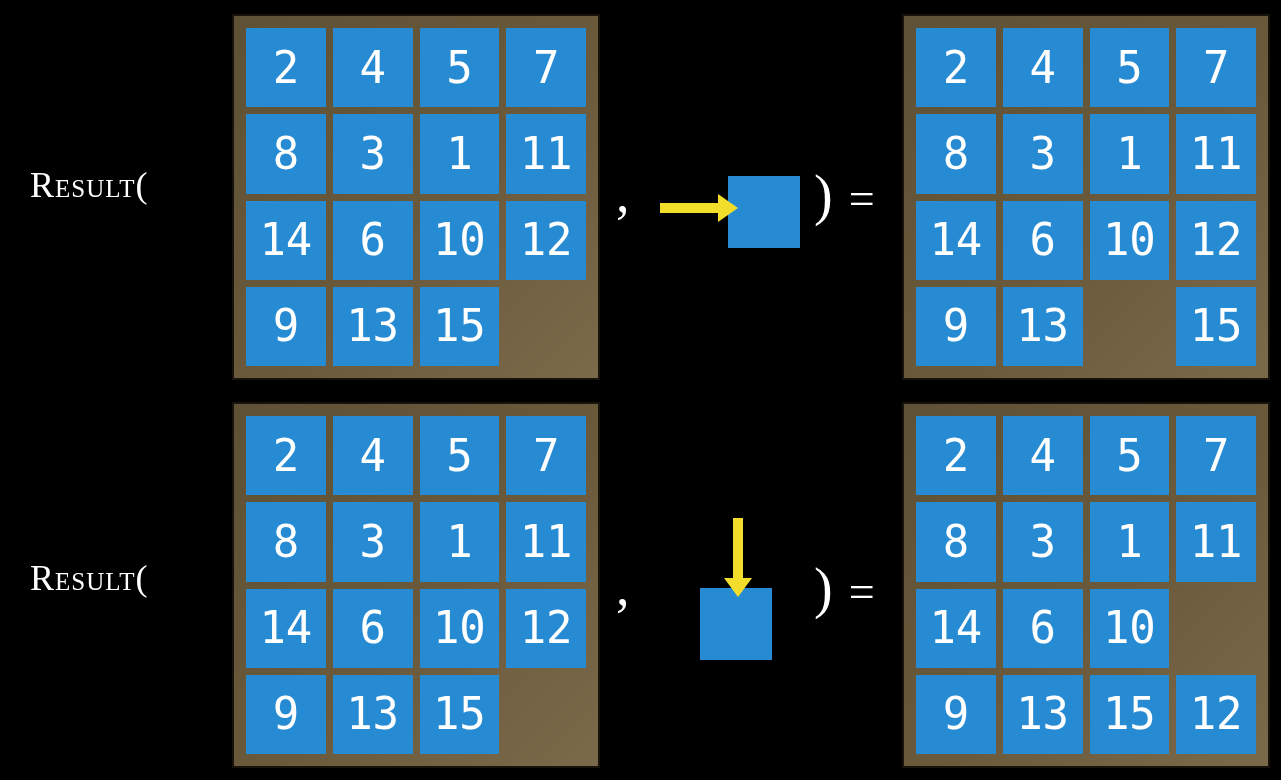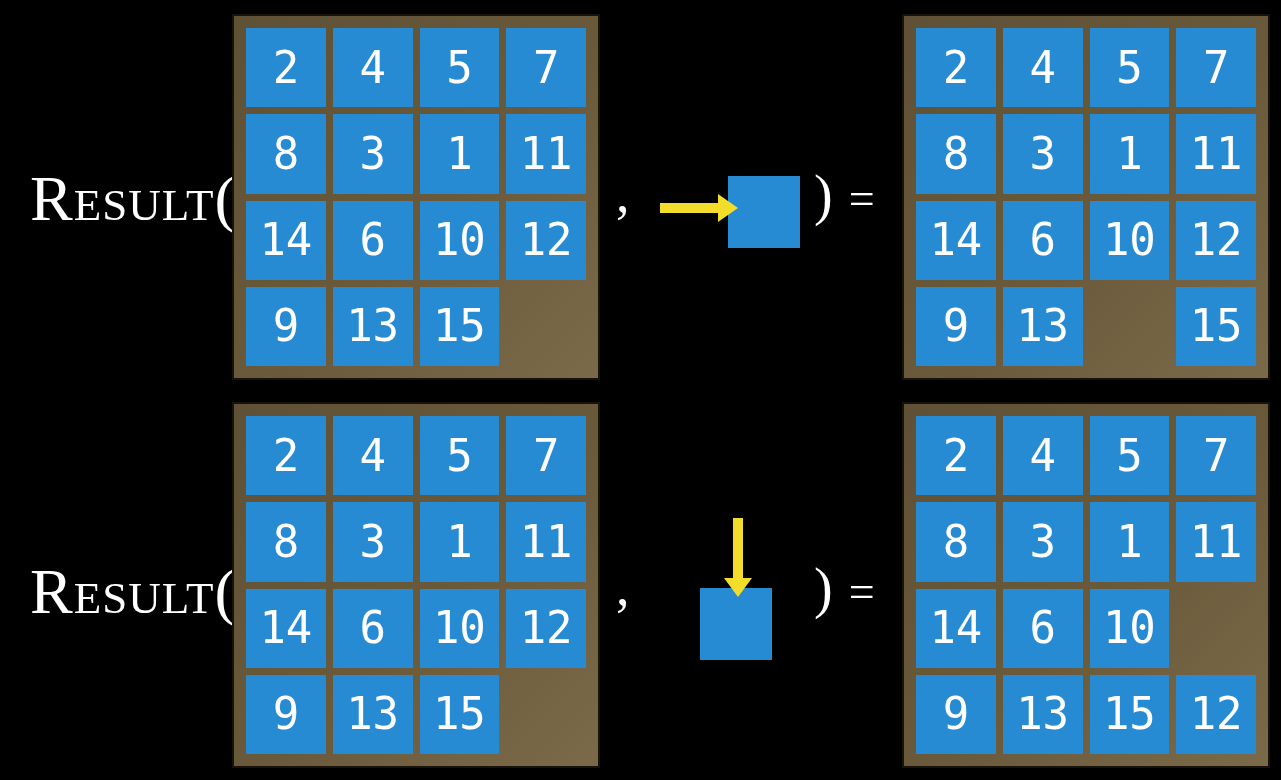--- a/index.html
+++ b/index.html
@@ -14,21 +14,21 @@
   }
   html,body{margin:0;padding:0;background:var(--background);}
   .stage{
     position:relative;width:1281px;height:780px;overflow:hidden;
     background:var(--background);
     font-family:"Liberation Serif","DejaVu Serif",serif;color:var(--text);
   }
   .abs{position:absolute;}
   .fn{
     font-variant:small-caps;
-    font-size:64px;line-height:1;letter-spacing:1px;white-space:nowrap;
+    font-size:36px;line-height:1;letter-spacing:1px;white-space:nowrap;
   }
   .comma{font-size:54px;line-height:1;}
   .close-eq{display:flex;align-items:baseline;line-height:1;}
   .close-eq .paren{font-size:56px;}
   .close-eq .eq{font-size:46px;margin-left:16px;}
   .board{
     width:368px;height:366px;box-sizing:border-box;
     border:2px solid var(--frame-border);
     background:linear-gradient(135deg,var(--frame-brown-dark) 0%,var(--frame-brown) 55%,var(--frame-brown-light) 100%);
     padding:12px;

